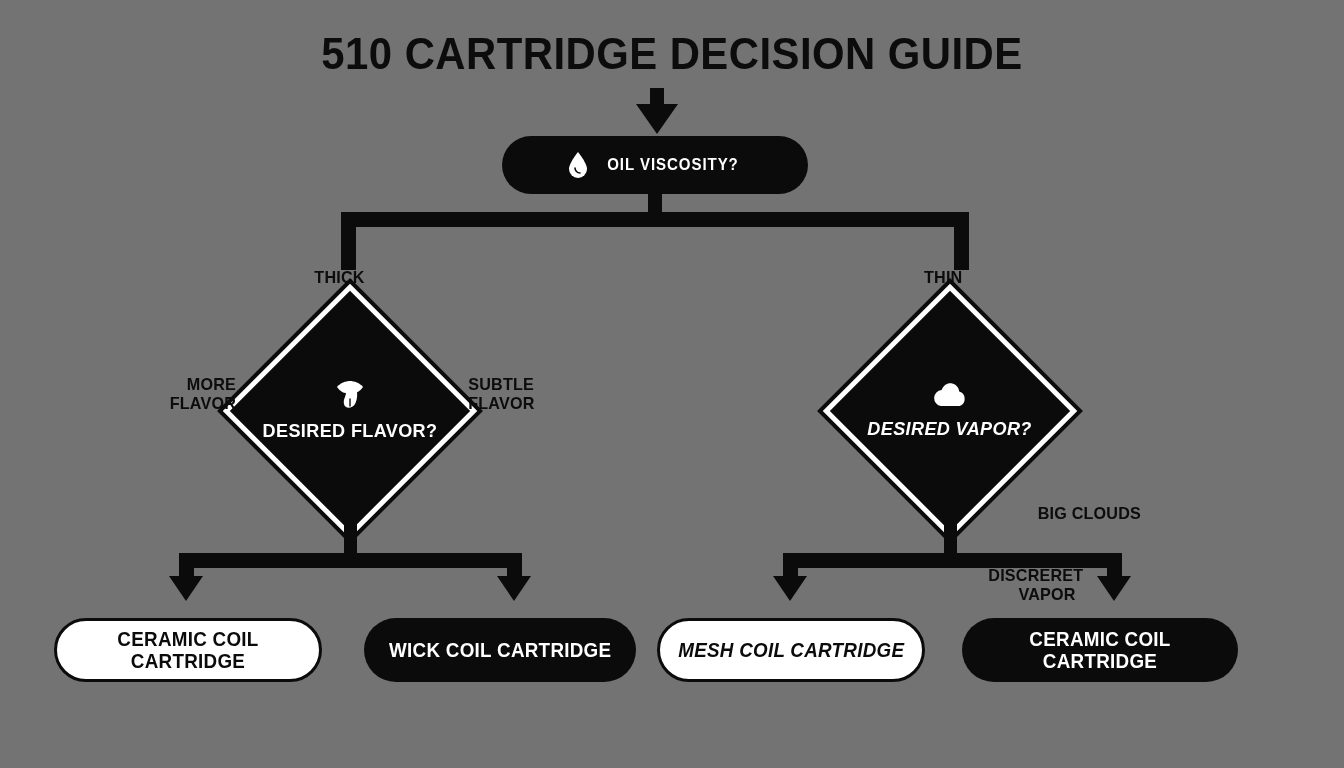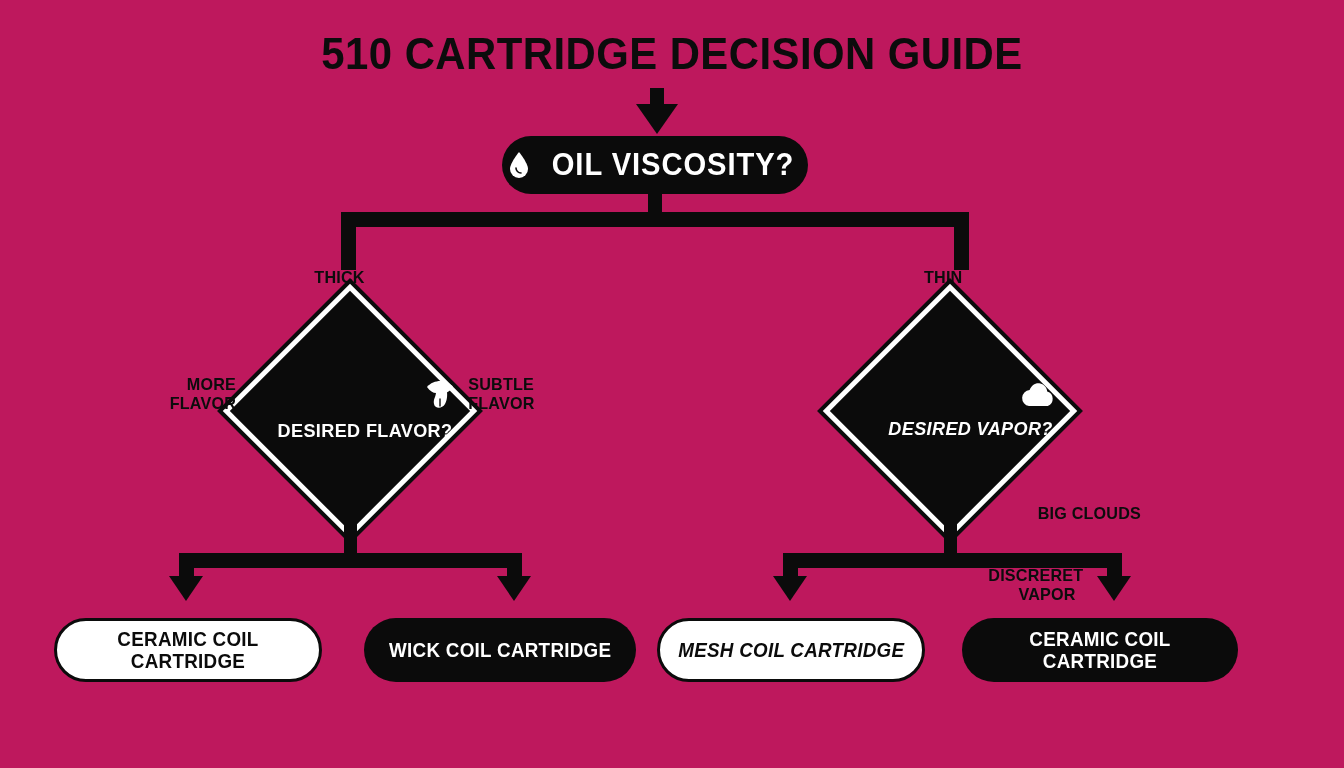--- a/index.html
+++ b/index.html
@@ -8,21 +8,21 @@
     padding: 0;
     background: #fdfdfd;
   }
   body {
     font-family: "Liberation Sans", sans-serif;
   }
   #canvas {
     position: relative;
     width: 1344px;
     height: 768px;
-    background: #be185d;
+    background: #737373;
     overflow: hidden;
   }
 
   
   #title {
     position: absolute;
     left: 0;
     top: 28px;
     width: 1344px;
     text-align: center;
@@ -89,21 +89,21 @@
     font-weight: 700;
     letter-spacing: 0.3px;
     transform: scaleX(0.94);
   }
 
   #node-root {
     left: 502px;
     top: 136px;
     width: 306px;
     height: 58px;
-    font-size: 31px;
+    font-size: 16px;
   }
   #node-root .pill-label { letter-spacing: 1px; }
 
   .terminal {
     height: 64px;
     font-size: 20px;
   }
   #node-ceramic-left  { left: 54px;  top: 618px; width: 268px; }
   #node-wick          { left: 364px; top: 618px; width: 272px; }
   #node-mesh          { left: 657px; top: 618px; width: 268px; font-style: italic; }
@@ -123,21 +123,21 @@
     height: 170px;
     background: #0b0b0b;
     transform: rotate(45deg);
     box-shadow: 0 0 0 5px #ffffff, 0 0 0 9px #0b0b0b;
   }
   .diamond-content {
     position: absolute;
     inset: 0;
     display: flex;
     flex-direction: column;
-    align-items: flex-end;
+    align-items: center;
     justify-content: center;
     gap: 10px;
     color: #ffffff;
     pointer-events: none;
   }
   .diamond-label {
     font-size: 19px;
     font-weight: 700;
     line-height: 1.15;
     text-align: center;

